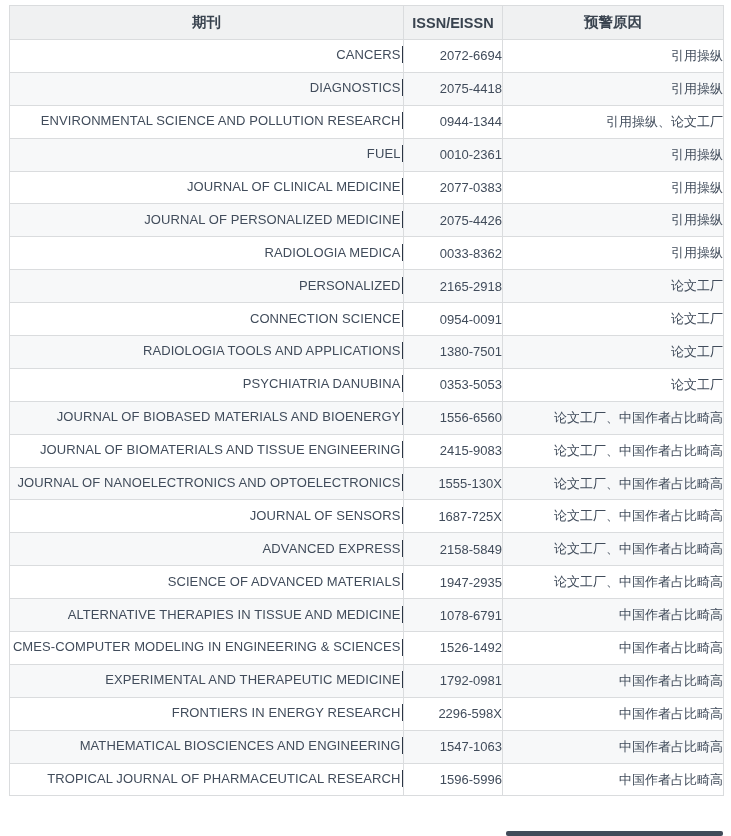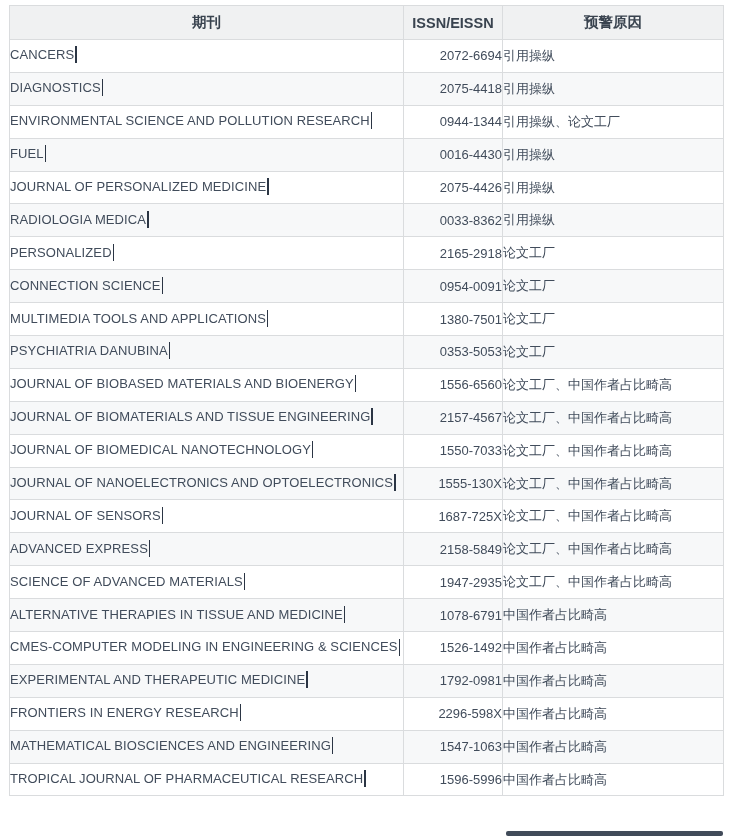--- a/index.html
+++ b/index.html
@@ -48,29 +48,29 @@
     padding: 0;
     background: #ffffff;
   }
   table.warning-table tbody tr:nth-child(even) td {
     background: #f7f8f9;
   }
   col.c1 { width: 394px; }
   col.c2 { width: 99px;  }
   col.c3 { width: 221px; }
   td.cell-journal {
-    text-align: left;
+    text-align: right;
     padding-left: 11px;
     letter-spacing: 0.1px;
   }
   td.cell-issn {
     text-align: right;
   }
   td.cell-reason {
-    text-align: left;
+    text-align: right;
     padding-left: 13px;
     font-size: 14px;
   }
   .text-caret {
     display: inline-block;
     width: 1.5px;
     height: 17px;
     background: #2b3544;
     vertical-align: middle;
     margin-left: 1px;
@@ -119,24 +119,29 @@
     </tr>
 
     <tr>
       <td class="cell-journal"><span class="jname">ENVIRONMENTAL SCIENCE AND POLLUTION RESEARCH</span><span class="text-caret" hidden=""></span></td>
       <td class="cell-issn">0944-1344</td>
       <td class="cell-reason">引用操纵、论文工厂</td>
     </tr>
 
     <tr>
       <td class="cell-journal"><span class="jname">FUEL</span><span class="text-caret" hidden=""></span></td>
-      <td class="cell-issn">0016-4430</td>
-      <td class="cell-reason">引用操纵</td>
-    </tr>
-
+      <td class="cell-issn">0010-2361</td>
+      <td class="cell-reason">引用操纵</td>
+    </tr>
+
+    <tr>
+      <td class="cell-journal"><span class="jname">JOURNAL OF CLINICAL MEDICINE</span><span class="text-caret" hidden=""></span></td>
+      <td class="cell-issn">2077-0383</td>
+      <td class="cell-reason">引用操纵</td>
+    </tr>
 
     <tr>
       <td class="cell-journal"><span class="jname">JOURNAL OF PERSONALIZED MEDICINE</span><span class="text-caret" hidden=""></span></td>
       <td class="cell-issn">2075-4426</td>
       <td class="cell-reason">引用操纵</td>
     </tr>
 
     <tr>
       <td class="cell-journal"><span class="jname">RADIOLOGIA MEDICA</span><span class="text-caret" hidden=""></span></td>
       <td class="cell-issn">0033-8362</td>
@@ -149,48 +154,43 @@
       <td class="cell-reason">论文工厂</td>
     </tr>
 
     <tr>
       <td class="cell-journal"><span class="jname">CONNECTION SCIENCE</span><span class="text-caret" hidden=""></span></td>
       <td class="cell-issn">0954-0091</td>
       <td class="cell-reason">论文工厂</td>
     </tr>
 
     <tr>
-      <td class="cell-journal"><span class="jname">MULTIMEDIA TOOLS AND APPLICATIONS</span><span class="text-caret" hidden=""></span></td>
+      <td class="cell-journal"><span class="jname">RADIOLOGIA TOOLS AND APPLICATIONS</span><span class="text-caret" hidden=""></span></td>
       <td class="cell-issn">1380-7501</td>
       <td class="cell-reason">论文工厂</td>
     </tr>
 
     <tr>
       <td class="cell-journal"><span class="jname">PSYCHIATRIA DANUBINA</span><span class="text-caret" hidden=""></span></td>
       <td class="cell-issn">0353-5053</td>
       <td class="cell-reason">论文工厂</td>
     </tr>
 
     <tr>
       <td class="cell-journal"><span class="jname">JOURNAL OF BIOBASED MATERIALS AND BIOENERGY</span><span class="text-caret" hidden=""></span></td>
       <td class="cell-issn">1556-6560</td>
       <td class="cell-reason">论文工厂、中国作者占比畸高</td>
     </tr>
 
     <tr>
       <td class="cell-journal"><span class="jname">JOURNAL OF BIOMATERIALS AND TISSUE ENGINEERING</span><span class="text-caret" hidden=""></span></td>
-      <td class="cell-issn">2157-4567</td>
-      <td class="cell-reason">论文工厂、中国作者占比畸高</td>
-    </tr>
-
-    <tr>
-      <td class="cell-journal"><span class="jname">JOURNAL OF BIOMEDICAL NANOTECHNOLOGY</span><span class="text-caret" hidden=""></span></td>
-      <td class="cell-issn">1550-7033</td>
-      <td class="cell-reason">论文工厂、中国作者占比畸高</td>
-    </tr>
+      <td class="cell-issn">2415-9083</td>
+      <td class="cell-reason">论文工厂、中国作者占比畸高</td>
+    </tr>
+
 
     <tr>
       <td class="cell-journal"><span class="jname">JOURNAL OF NANOELECTRONICS AND OPTOELECTRONICS</span><span class="text-caret" hidden=""></span></td>
       <td class="cell-issn">1555-130X</td>
       <td class="cell-reason">论文工厂、中国作者占比畸高</td>
     </tr>
 
     <tr>
       <td class="cell-journal"><span class="jname">JOURNAL OF SENSORS</span><span class="text-caret" hidden=""></span></td>
       <td class="cell-issn">1687-725X</td>

